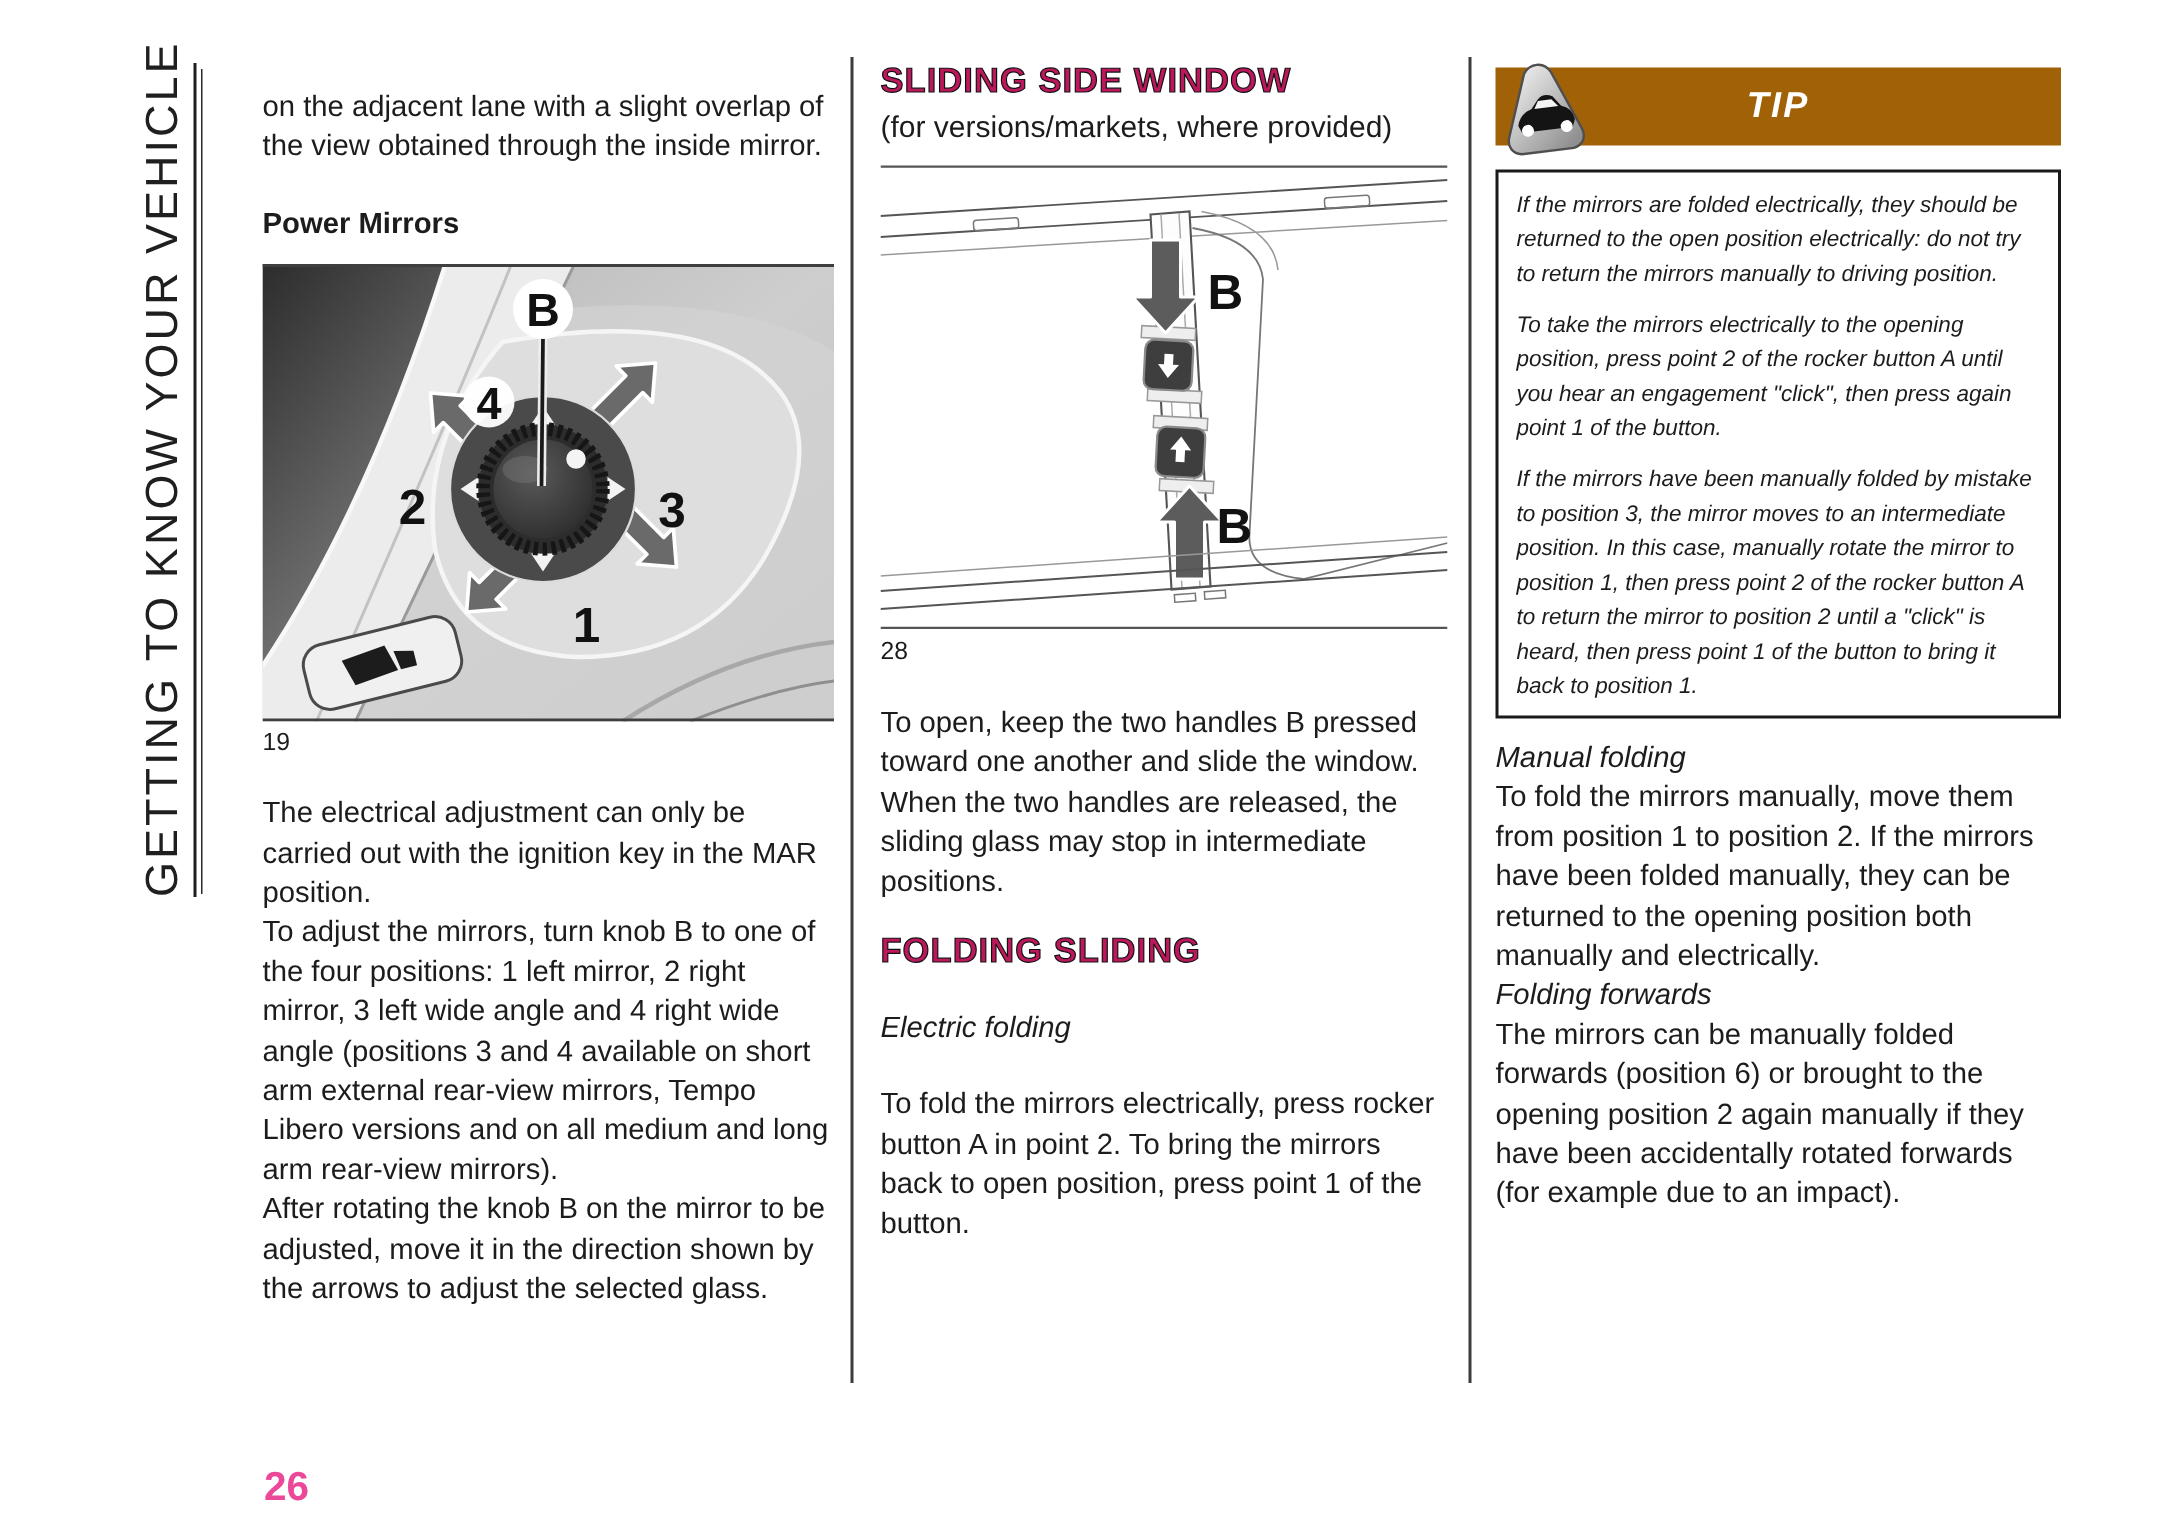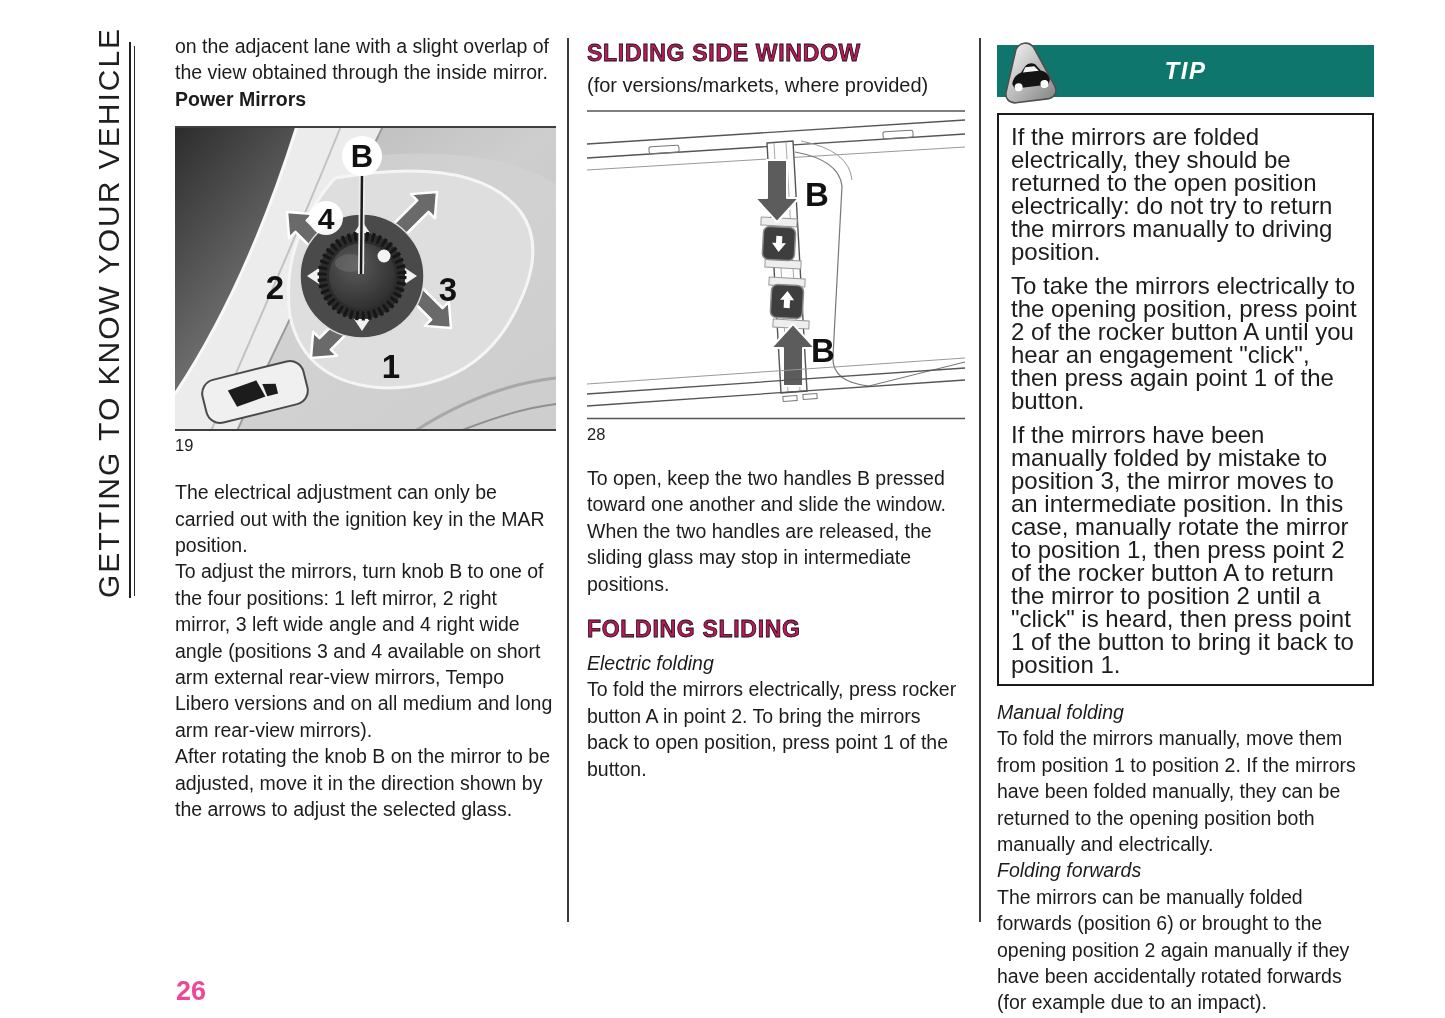--- a/index.html
+++ b/index.html
@@ -2,21 +2,21 @@
 <html><head>
 <meta charset="utf-8">
 <style>
   html,body { margin:0; padding:0; }
   body {
     width:1445px; height:1018px; position:relative; overflow:hidden;
     background:#ffffff; color:#1c1c1c;
     font-family:"Liberation Sans","DejaVu Sans",sans-serif;
   }
   p { margin:0; }
-  .body-text { font-size:19.5px; line-height:26.4px; }
+  .body-text { font-size:19.5px; line-height:26.4px;margin-top:25px; }
   .heading {
     font-size:23px; font-weight:bold; letter-spacing:0.7px;
     -webkit-text-stroke:0.8px #111; color:#be185d;
   }
   .italic { font-style:italic; }
   .bold { font-weight:bold; }
 
   
   .sidebar-title {
     position:absolute; left:92px; top:598px; width:556px;
@@ -39,29 +39,29 @@
   .fig-caption { font-size:16.5px; margin-top:5px; }
 
   #col1 .para-block { margin-top:24px; }
 
   #col2 .subheading { font-size:20px; margin-top:7px; }
   #col2 .fig { margin-top:13px; }
   #col2 .fig-caption { margin-bottom:21px; }
   #col2 .heading2 { margin-top:19px; margin-bottom:7px; }
 
   
-  .tip-banner { position:relative; height:52px; background:#0f766e; }
+  .tip-banner { position:relative; height:52px; background:#a16207; }
   .tip-banner-label {
     position:absolute; left:0; right:0; top:0; line-height:52px; text-align:center;
     color:#ffffff; font-weight:bold; font-style:italic; font-size:24px; letter-spacing:1.5px;
   }
   .tip-triangle { position:absolute; left:1px; top:-5px; }
   .tip-box {
     margin-top:16px; border:2px solid #1a1a1a; padding:10px 12px 8px 12px;
-    font-size:24px; line-height:23px;
+    font-style:italic; font-size:15px; line-height:23px;
   }
   .tip-box p { margin:0 0 11px 0; }
   .tip-box p:last-child { margin-bottom:0; }
   #col3 .after-box { margin-top:13px; }
 
   .page-number { position:absolute; left:176px; top:976px; font-size:27px; font-weight:bold; color:#ec4899; }
 
   svg text { font-family:"Liberation Sans","DejaVu Sans",sans-serif; }
 </style>
 </head>

